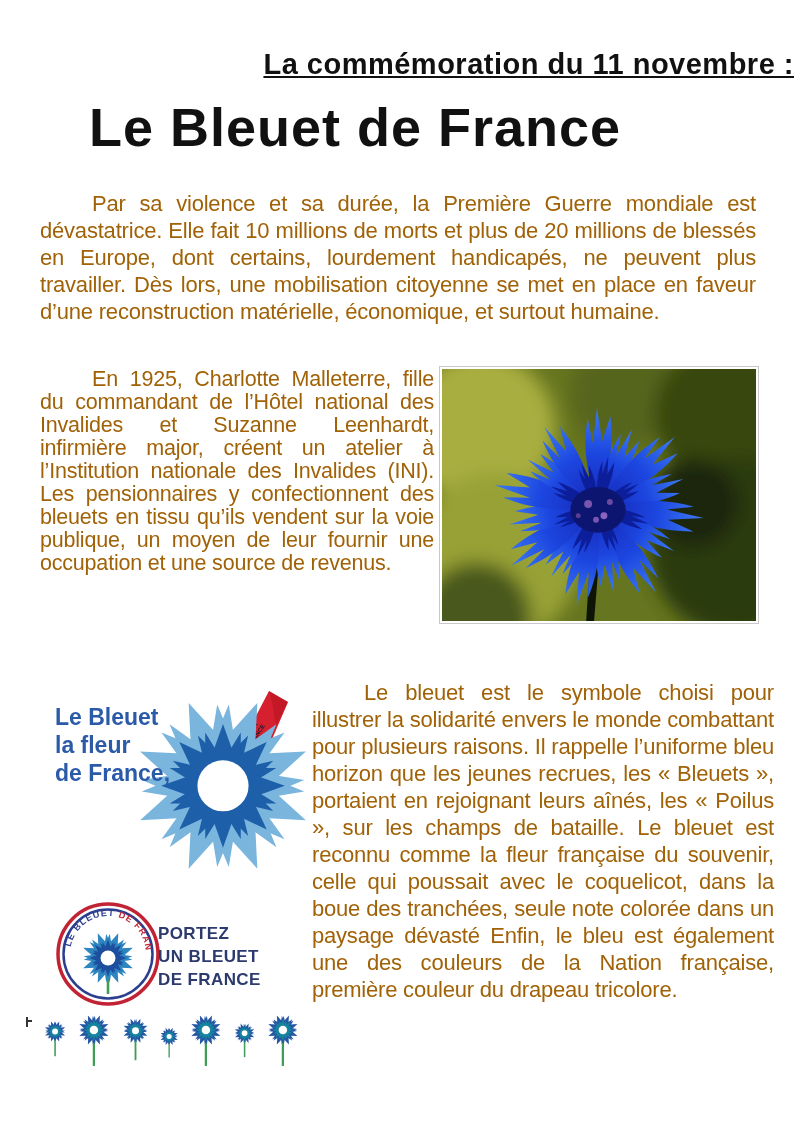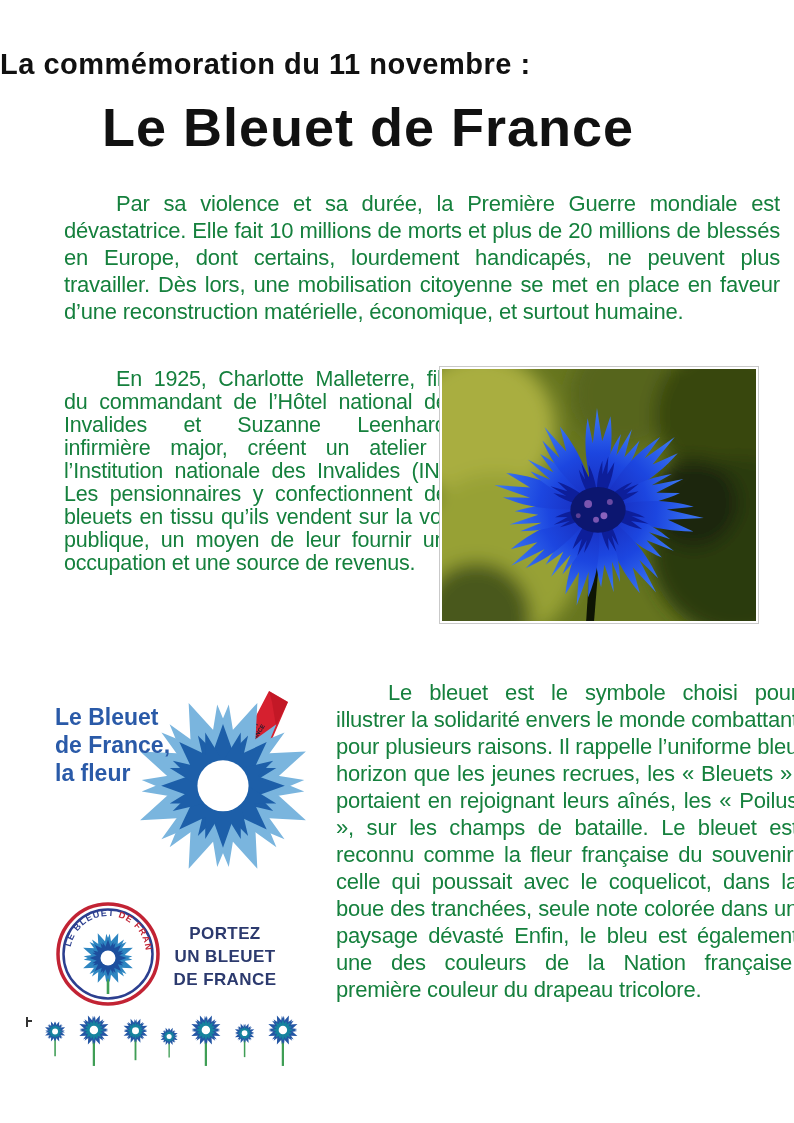--- a/index.html
+++ b/index.html
@@ -4,48 +4,48 @@
 <style>
   * { margin:0; padding:0; box-sizing:border-box; }
   html,body { background:#ffffff; }
   body { font-family:"Liberation Sans", sans-serif; color:#1c1c1c; }
   .page {
     position:relative; width:794px; height:1123px; margin:0 auto;
     background:#ffffff; overflow:hidden;
   }
   .title-1 {
     position:absolute; top:48px; left:0; width:794px;
-    text-align:left; font-size:29px; font-weight:700; letter-spacing:.5px; color:#111;
+    text-align:right; font-size:29px; font-weight:700; letter-spacing:.5px; color:#111;text-decoration:underline;
   }
   .title-2 {
-    position:absolute; top:96px; left:16px; width:704px;
+    position:absolute; top:96px; left:3px; width:704px;
     text-align:center; font-size:54px; font-weight:700; letter-spacing:1px; color:#111;
   }
   .para {
-    font-size:22px; line-height:27px; text-align:justify; color:#15803d;
-    text-indent:52px; letter-spacing:-0.2px;margin-left:24px;
+    font-size:22px; line-height:27px; text-align:justify; color:#a16207;
+    text-indent:52px; letter-spacing:-0.2px;
   }
   .para-1 { position:absolute; top:190px; left:40px; width:716px; }
   .para-2 { position:absolute; top:368px; left:40px; width:394px; font-size:21.5px; line-height:23px; }
   .para-3 { position:absolute; top:679px; left:312px; width:462px; }
   .photo-frame {
     position:absolute; top:366px; left:439px; width:320px; height:258px;
     border:1px solid #c9c9c9; background:#fff; padding:2px;
   }
   .photo-frame svg { display:block; width:100%; height:100%; }
   .logo-tagline {
     position:absolute; top:703px; left:55px; width:220px;
     font-size:23px; line-height:28px; font-weight:700; color:#2a5aa8; z-index:3;
   }
   .logo-flower { position:absolute; top:692px; left:133px; width:180px; height:198px; z-index:2; }
   .logo-ribbon { position:absolute; top:686px; left:224px; width:72px; height:88px; z-index:1; }
   .badge { position:absolute; top:896px; left:52px; width:112px; height:114px; }
   .cta {
     position:absolute; top:922px; left:158px; width:134px;
-    text-align:center; font-size:17px; line-height:23px; font-weight:700;
+    font-size:17px; line-height:23px; font-weight:700;
     color:#2c3a6e; letter-spacing:.4px;
   }
   .flower-row {
     position:absolute; top:1012px; left:42px; width:260px;
     display:flex; align-items:flex-start; gap:7px;
   }
   .flower-row svg { display:block; }
   .stray-mark { position:absolute; top:1017px; left:26px; width:6px; height:10px; }
   .stray-mark::before { content:""; position:absolute; left:0; top:0; width:2px; height:10px; background:#333; }
   .stray-mark::after  { content:""; position:absolute; left:2px; top:3px; width:4px; height:2px; background:#333; }
@@ -169,22 +169,22 @@
   <div class="logo-flower">
     <svg viewBox="-95 -99 190 198">
       <use href="#flower8-outer" fill="#7ab5de" transform="scale(1.48)"></use>
       <use href="#flower8-inner" fill="#1d5fa9" transform="scale(1.02)"></use>
       <circle r="27" fill="#ffffff"></circle>
     </svg>
   </div>
 
   <div class="logo-tagline">
     <span style="display:block">Le Bleuet</span>
+    <span style="display:block">la fleur</span>
     <span style="display:block">de France,</span>
-    <span style="display:block">la fleur</span>
   </div>
 
   <p class="para para-3">Le bleuet est le symbole choisi pour illustrer la solidarité envers le monde combattant pour plusieurs raisons. Il rappelle l’uniforme bleu horizon que les jeunes recrues, les « Bleuets », portaient en rejoignant leurs aînés, les « Poilus », sur les champs de bataille. Le bleuet est reconnu comme la fleur française du souvenir, celle qui poussait avec le coquelicot, dans la boue des tranchées, seule note colorée dans un paysage dévasté Enfin, le bleu est également une des couleurs de la Nation française, première couleur du drapeau tricolore.</p>
 
   <div class="badge">
     <svg viewBox="0 0 112 114">
       <circle cx="56" cy="58" r="50" fill="#ffffff" stroke="#c22334" stroke-width="3.5"></circle>
       <circle cx="56" cy="58" r="44.5" fill="none" stroke="#2c3f8f" stroke-width="2.5"></circle>
       <path id="badge-arc" d="M18,58 A38,38 0 1 1 94,58" fill="none"></path>
       <text font-size="9" font-weight="700" letter-spacing="1" font-family="Liberation Sans, sans-serif">

